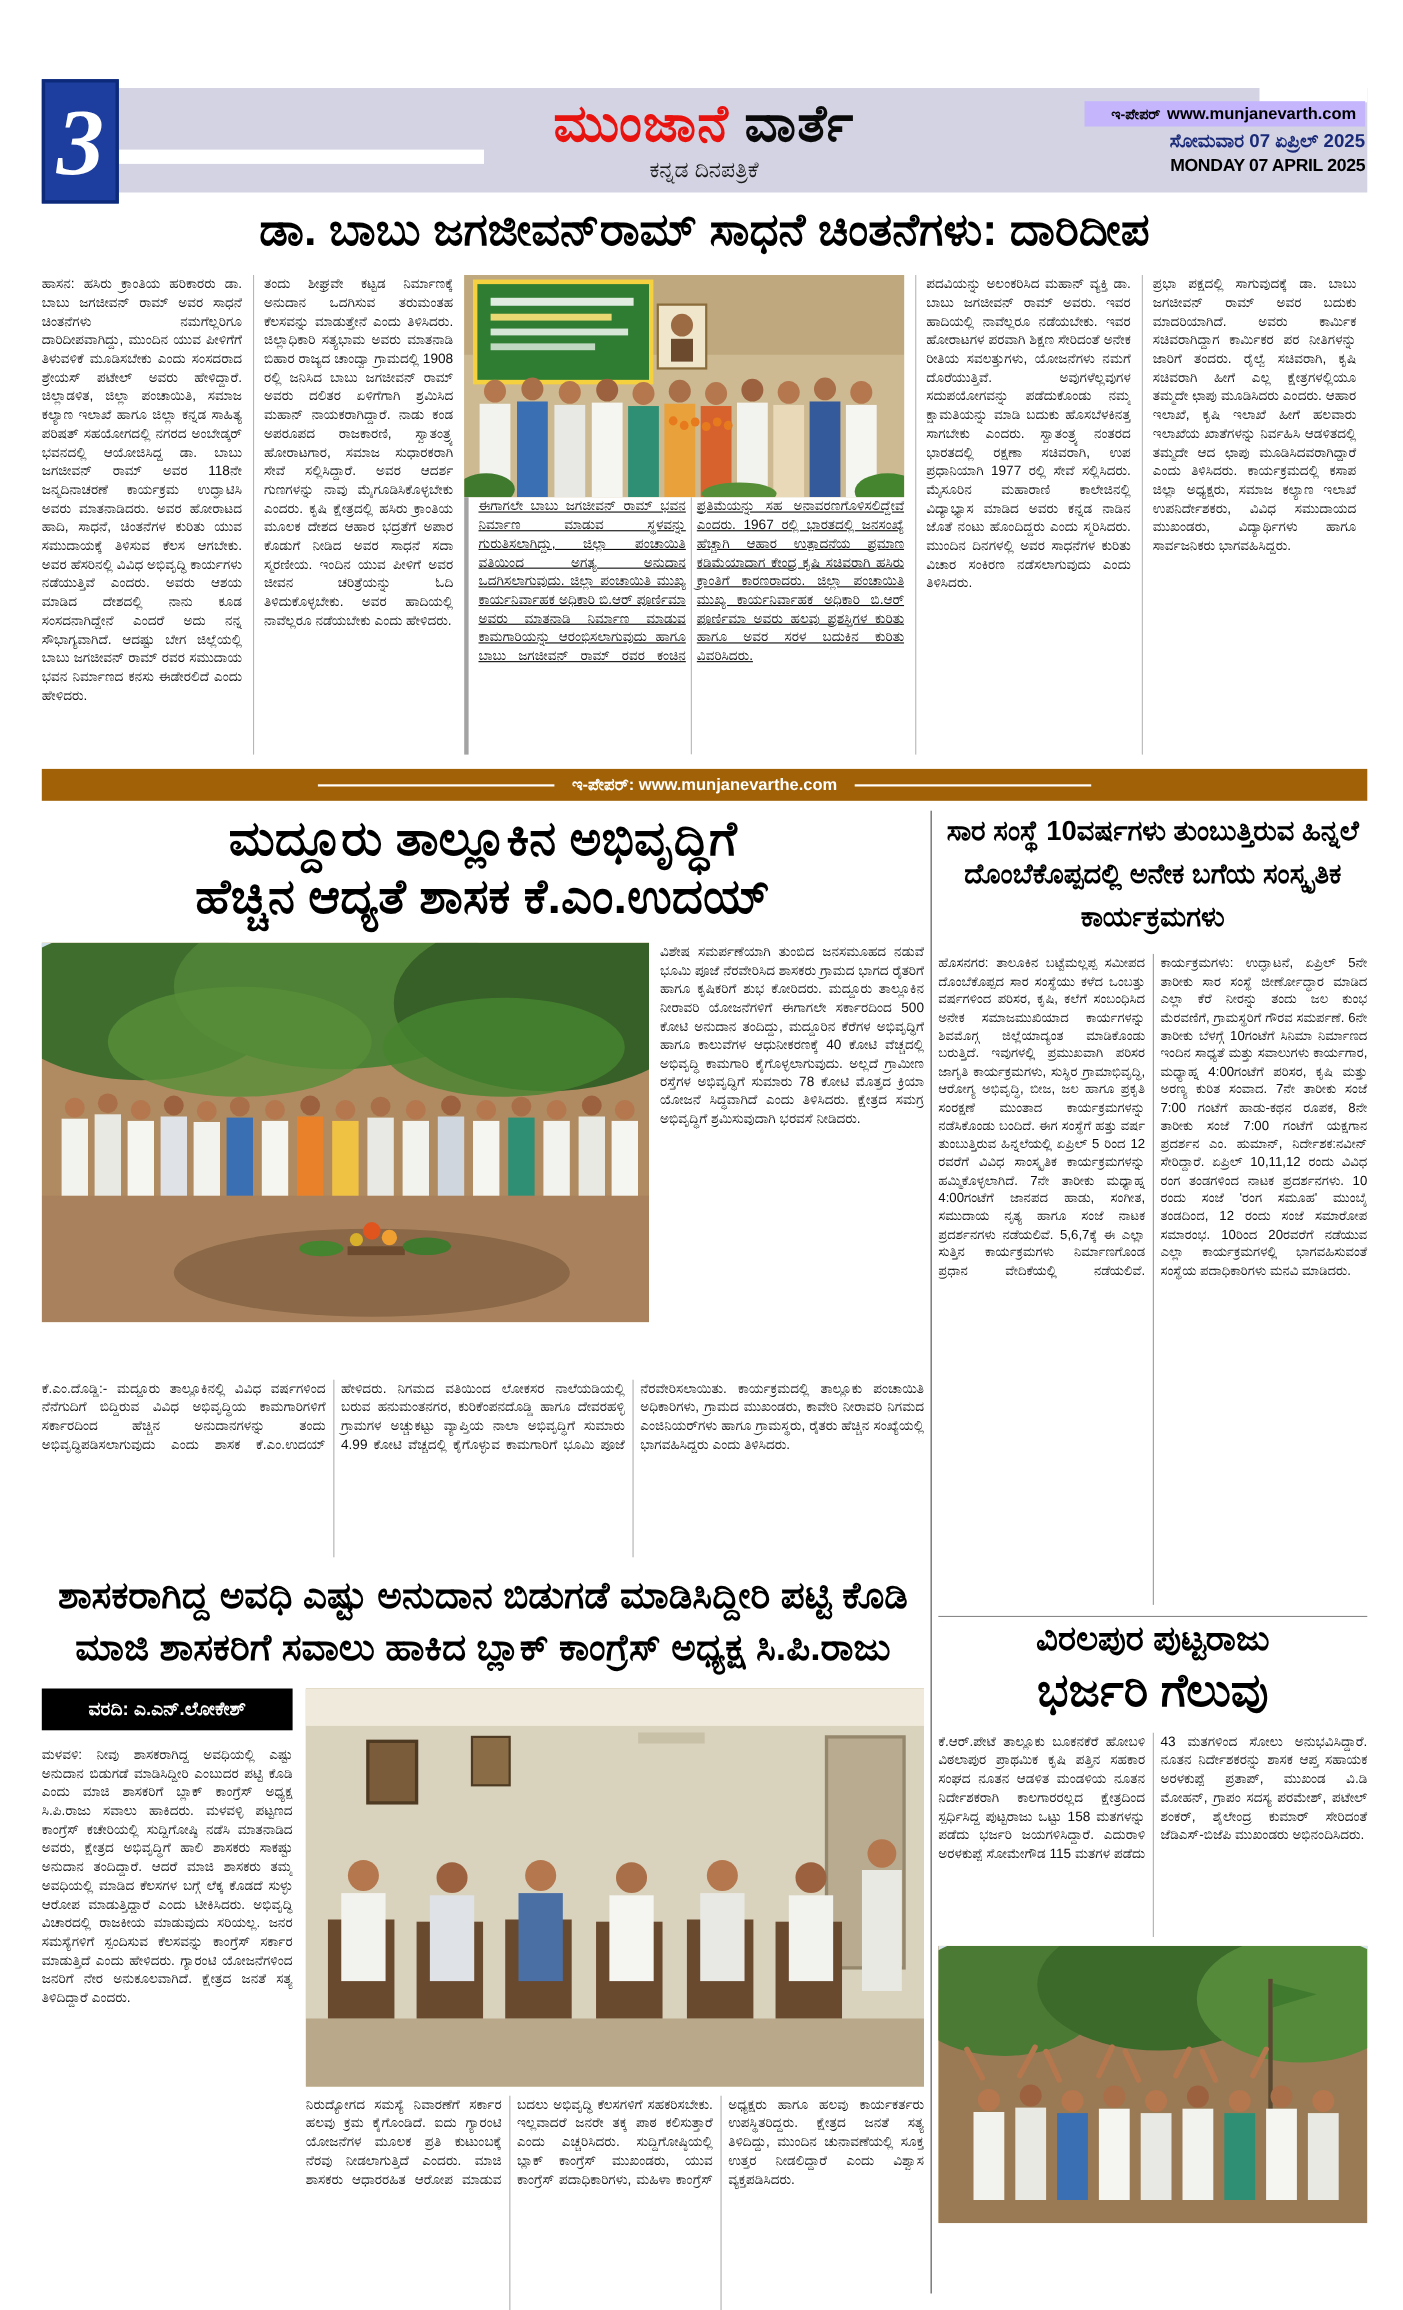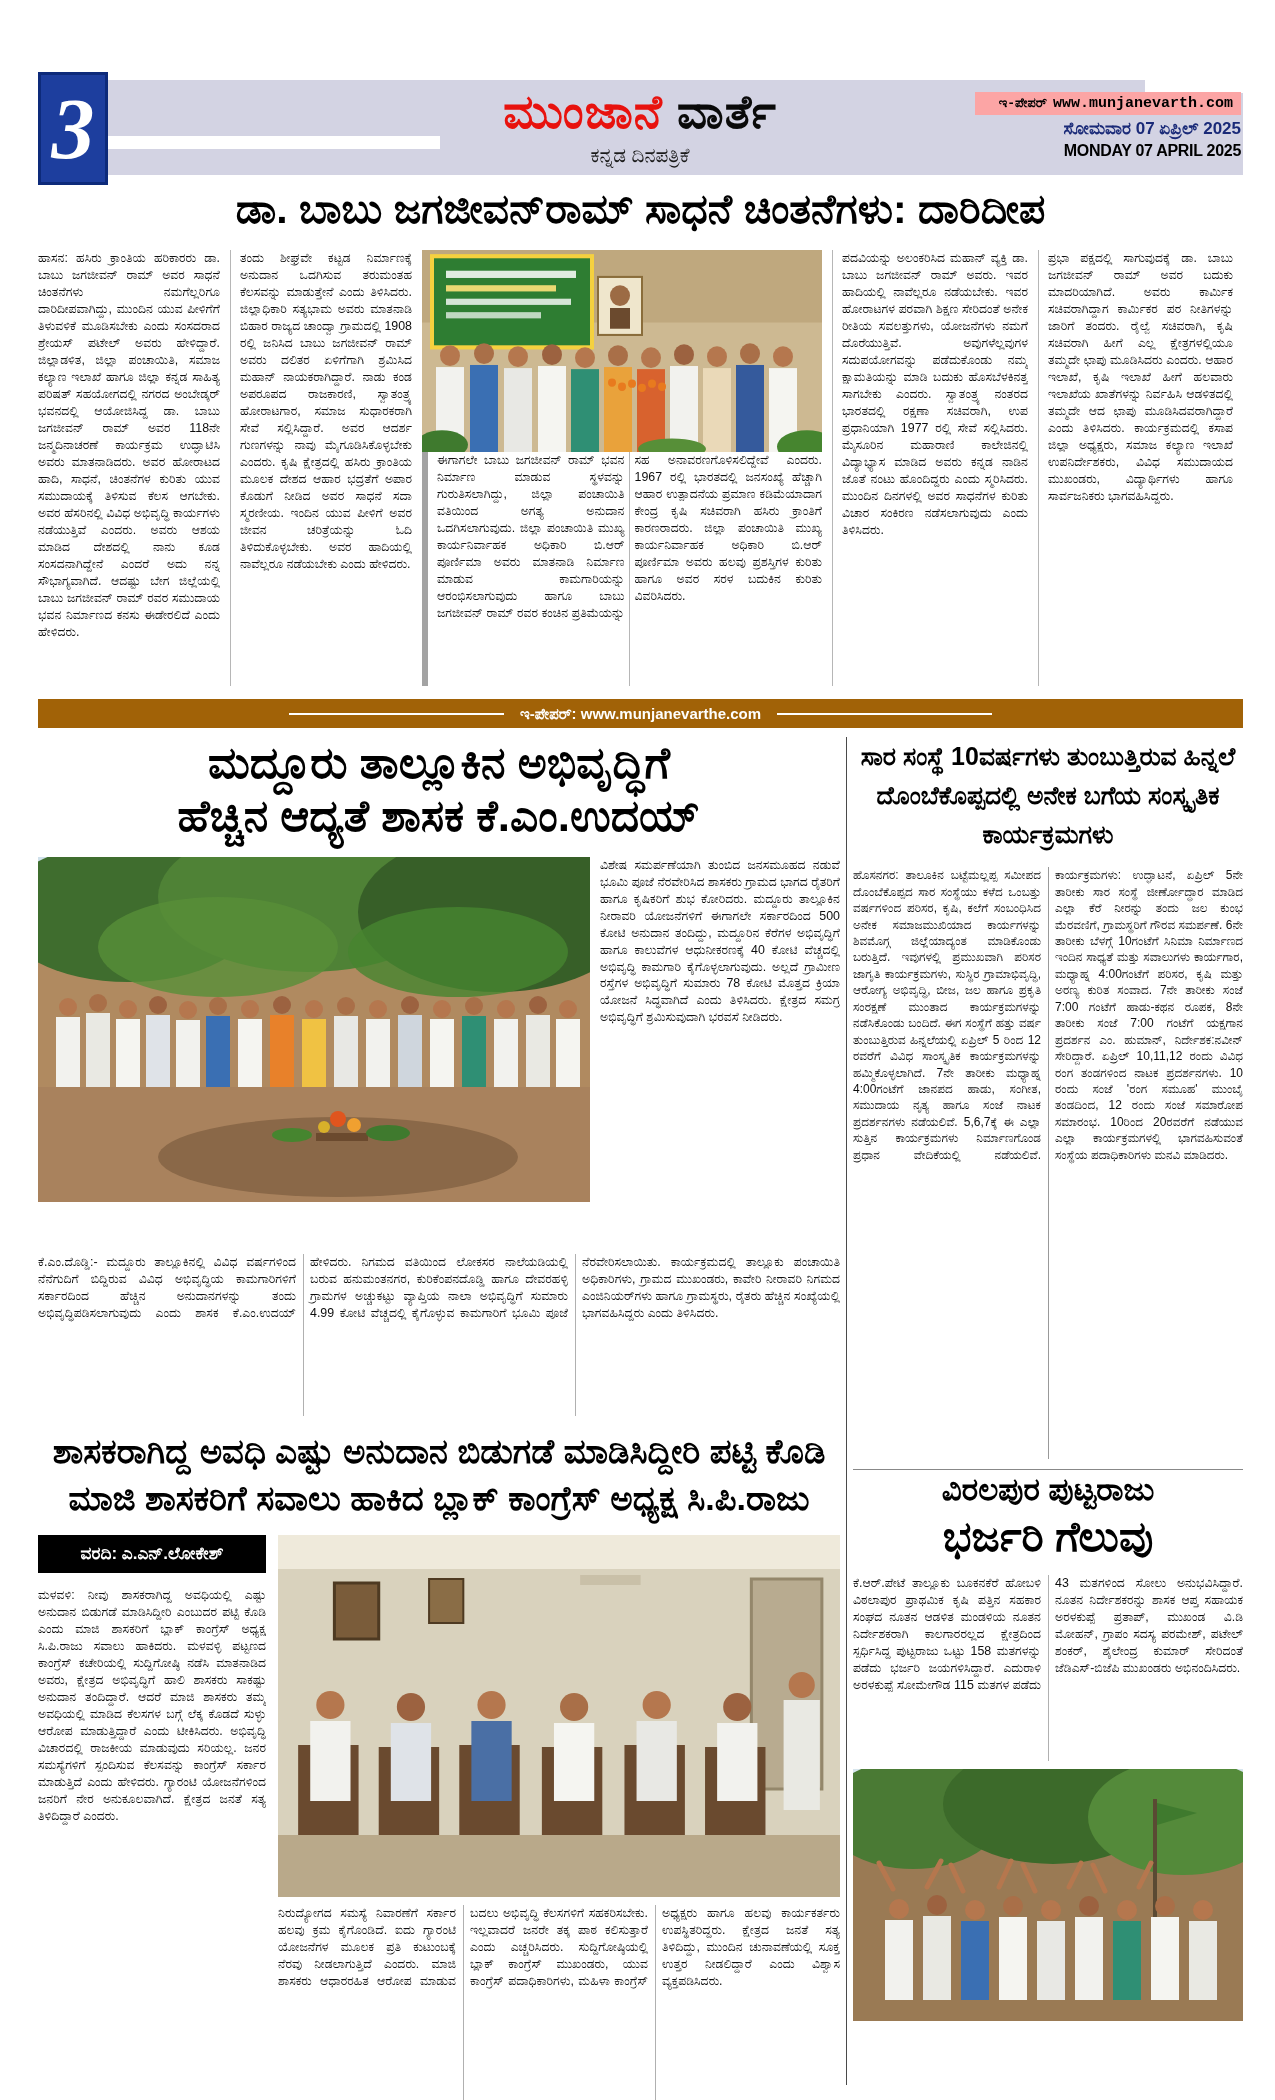--- a/index.html
+++ b/index.html
@@ -11,35 +11,35 @@
   .header-bar { position:absolute; left:38px; top:80px; width:1205px; height:95px; background:#d3d3e3; }
   .white-strip-left { position:absolute; left:70px; top:136px; width:370px; height:13px; background:#fff; }
   .white-strip-right { position:absolute; left:1145px; top:80px; width:98px; height:13px; background:#fff; }
   .page-num { position:absolute; left:38px; top:72px; width:70px; height:113px; background:#1d3e9e; border:3px solid #0d2a7a; color:#fff; display:flex; align-items:center; justify-content:center; font:italic bold 86px "Liberation Serif",serif; }
   .masthead { position:absolute; left:360px; top:84px; width:560px; text-align:center; }
   .masthead-line { font-size:47px; font-weight:bold; letter-spacing:1px; white-space:nowrap; }
   .mh-red { color:#e8120e; }
   .mh-black { color:#0a0a0a; }
   .tagline { margin-top:4px; font-size:20px; font-weight:normal; color:#1a1a1a; }
   .header-right { position:absolute; right:34px; top:92px; width:330px; text-align:right; }
-  .epaper-pill { display:inline-block; background:#fca5a5; padding:3px 8px 3px 24px; font-size:15px; font-weight:bold; color:#000;font-family:Liberation Mono, monospace; }
+  .epaper-pill { display:inline-block; background:#c4b5fd; padding:3px 8px 3px 24px; font-size:15px; font-weight:bold; color:#000; }
   .epaper-label { font-size:13px; font-weight:bold; margin-right:6px; }
   .date-kn { margin-top:4px; font-size:17px; font-weight:bold; color:#1a2a78; }
   .date-en { margin-top:3px; font-size:16px; font-weight:bold; color:#000; letter-spacing:-0.3px; }
 
   
   .main-headline { position:absolute; left:38px; top:186px; width:1205px; text-align:center; font-size:41px; font-weight:bold; color:#000; white-space:nowrap; overflow:hidden; }
 
   
   .a1-grid { position:absolute; left:38px; top:250px; width:1205px; height:446px; display:grid; grid-template-columns:182px 182px 400px 196px 195px; grid-template-rows:202px 234px; column-gap:10px; }
   .coltext { font-size:12.4px; line-height:1.37; text-align:justify; overflow:hidden; color:#0d0d0d; }
   .a1-c1 { grid-area:1/1/3/2; }
   .a1-c2 { grid-area:1/2/3/3; border-left:1px solid #b6b6b6; padding-left:9px; }
   .a1-photo { grid-area:1/3/2/4; }
-  .a1-mid { grid-area:2/3/3/4; border-left:6px solid #a3a3a3; padding-left:9px; column-count:2; column-gap:10px; column-rule:1px solid #b6b6b6; height:234px; }
+  .a1-mid { grid-area:2/3/3/4; border-left:4px solid #a3a3a3; padding-left:9px; column-count:2; column-gap:10px; column-rule:1px solid #b6b6b6; height:234px;text-decoration:underline; }
   .a1-c4 { grid-area:1/4/3/5; border-left:1px solid #b6b6b6; padding-left:9px; }
   .a1-c5 { grid-area:1/5/3/6; border-left:1px solid #b6b6b6; padding-left:9px; }
   .photo-frame { width:100%; height:100%; overflow:hidden; background:#c9b289; }
   .photo-frame svg { display:block; width:100%; height:100%; }
 
   
   .divider { position:absolute; left:38px; top:699px; width:1205px; height:29px; background:#a16207; display:flex; align-items:center; justify-content:center; }
   .divider .line { width:215px; height:2px; background:#fff; margin:0 16px; }
   .divider .dtext { color:#fff; font-size:15px; font-weight:bold; white-space:nowrap; }
 

